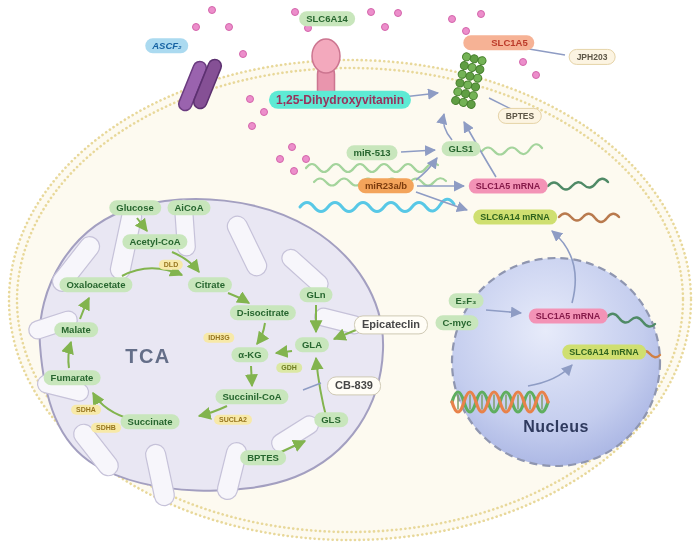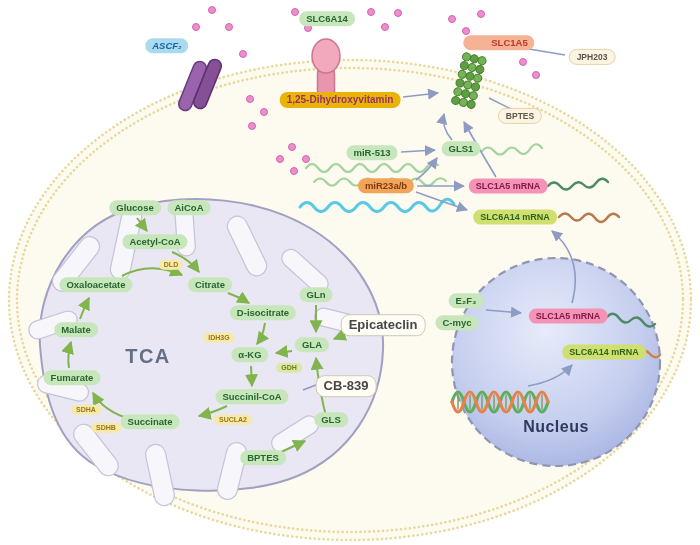--- a/index.html
+++ b/index.html
@@ -5,27 +5,27 @@
   html,body{margin:0;padding:0;background:#fff;}
   .canvas{position:relative;width:700px;height:545px;background:#fff;overflow:hidden;
           font-family:"Liberation Sans",sans-serif;}
   .canvas svg{position:absolute;left:0;top:0;}
   .lbl{position:absolute;transform:translate(-50%,-50%);border-radius:9px;padding:2px 7px;
        font-weight:bold;font-size:9.5px;white-space:nowrap;z-index:2;line-height:1.2;}
   .green{background:#c8e6bc;color:#27662f;}
   .yellow{background:#f7e9a8;color:#97761f;font-size:7px;padding:1px 5px;border-radius:7px;}
   .gdh{background:#dce8a4;color:#6f7d22;font-size:7px;padding:1px 5px;border-radius:7px;}
   .blue{background:#abdaf0;color:#1763a3;font-style:italic;}
-  .pinklight{background:#eab308;color:#98325c;font-size:10px;}
+  .pinklight{background:#5eead4;color:#98325c;font-size:12px;}
   .salmon{background:#f6b295;color:#bc3b2a;padding-left:28px;}
   .pink{background:#f393b6;color:#86194a;font-size:9px;}
   .lime{background:#cfdf70;color:#2f641d;font-size:9px;}
   .orange{background:#f3a45b;color:#7c3c0e;}
   .cream{background:#fcf4e2;color:#5d5647;border:1px solid #e5d3a8;font-size:8.5px;}
-  .white{background:#fffdf6;color:#474747;border:1px solid #cfc9b4;font-size:13px;}
+  .white{background:#fffdf6;color:#474747;border:1px solid #cfc9b4;font-size:11px;margin-left:8px;}
   .big{background:none;color:#646e88;font-size:20px;letter-spacing:1.5px;}
   .nuc{background:none;color:#2f3a5e;font-size:16px;font-weight:bold;letter-spacing:.5px;}
 </style>
 </head>
 <body>
 
 <div class="canvas">
 
 <svg width="700" height="545" viewBox="0 0 700 545">
   <defs>

